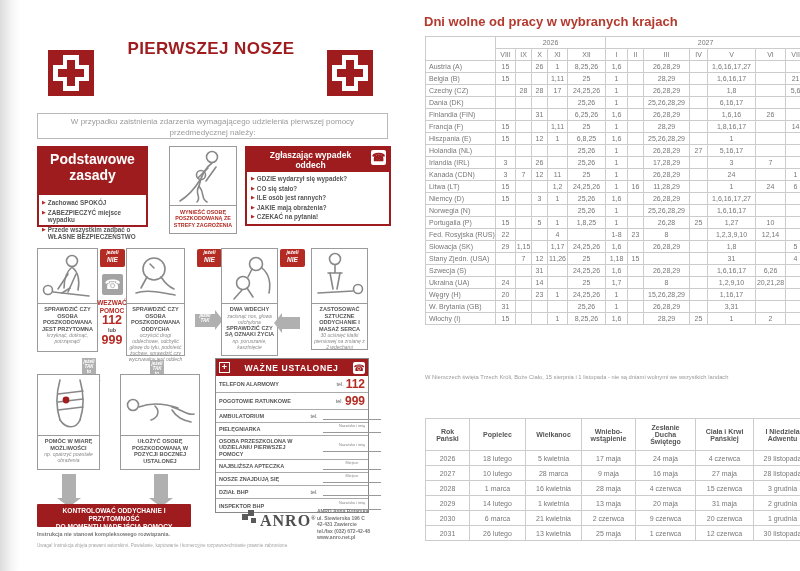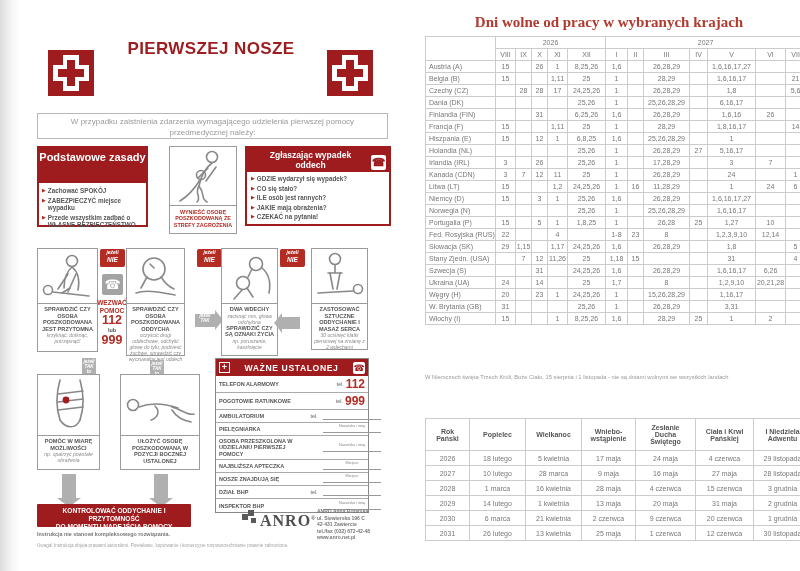--- a/index.html
+++ b/index.html
@@ -17,27 +17,27 @@
   .cross .ch{position:absolute;top:33%;left:11%;height:34%;width:78%;background:#fff;}
   .cross .iv{position:absolute;left:42%;top:22%;width:16%;height:56%;background:var(--poster-red);}
   .cross .ih{position:absolute;top:42%;left:22%;height:16%;width:56%;background:var(--poster-red);}
   .cross-l{left:18px;top:28px;} .cross-r{left:297px;top:28px;}
   .poster-title{position:absolute;left:68px;top:16px;width:226px;text-align:center;color:var(--poster-red);font-size:17px;line-height:22px;font-weight:700;letter-spacing:.4px;}
   .intro{position:absolute;left:7px;top:91px;width:351px;height:26px;border:1px solid #b9b9b9;color:#9a9a9a;font-size:8px;line-height:11px;text-align:center;padding:2px 10px;}
 
   .rbox{position:absolute;border:2px solid var(--poster-red);background:#fff;}
   .rbox-head{background:var(--poster-red);color:#fff;font-weight:700;text-align:center;}
   .basic{left:7px;top:124px;width:111px;height:81px;}
-  .basic .rbox-head{font-size:11px;padding:3px 0 20px;}
+  .basic .rbox-head{font-size:14px;padding:3px 0 12px;}
   .basic .rbox-body{padding:4px 2px 0 3px;}
   .bullet-row{display:flex;gap:2px;margin-bottom:2px;}
   .bullet-arrow{color:var(--tag-red);font-size:5px;line-height:7px;flex:0 0 auto;}
   .bullet-text{color:#555;font-size:6.3px;line-height:7.5px;font-weight:700;}
   .report{left:215px;top:124px;width:146px;height:80px;}
-  .report-head{display:flex;align-items:flex-end;padding:2px 3px;}
+  .report-head{display:flex;align-items:flex-start;padding:2px 3px;}
   .rh-text{flex:1;font-size:8.5px;line-height:10px;}
   .rh-phone{width:15px;height:15px;background:#fff;border-radius:2px;color:var(--poster-red);font-size:11px;line-height:15px;text-align:center;flex:0 0 auto;}
   .report .rbox-body{padding:3px 2px 0 4px;}
 
   .panel{position:absolute;border:1px solid #9b9b9b;background:#fff;display:flex;flex-direction:column;}
   .pimg{flex:0 0 auto;display:flex;align-items:center;justify-content:center;overflow:hidden;}
   .pcap{border-top:1px solid #9b9b9b;flex:1;text-align:center;padding:2px 1px;}
   .cap-b{color:#555;font-weight:700;font-size:5.6px;line-height:6.6px;}
   .cap-i{color:#8a8a8a;font-style:italic;font-size:5px;line-height:6px;}
   .red-cap{color:var(--tag-red);font-weight:700;font-size:5.4px;line-height:6.4px;padding-top:3px;}
@@ -91,21 +91,21 @@
   .imp-val{color:var(--tag-red);font-weight:700;font-size:12px;line-height:12px;}
   .imp-line{position:relative;width:58px;margin-right:-16px;border-bottom:1px solid #999;height:8px;flex:0 0 auto;margin-left:auto;}
   .imp-note{position:absolute;left:0;top:-1px;width:100%;text-align:center;font-size:3.8px;color:#888;}
 
   .logo{position:absolute;left:212px;top:488px;display:flex;align-items:flex-start;gap:3px;}
   .logo-text{font-family:"Liberation Serif",serif;font-weight:700;font-size:16px;color:#4f4f4f;letter-spacing:1px;line-height:16px;}
   .logo-reg{font-size:6px;vertical-align:super;}
   .address{position:absolute;left:287px;top:486px;width:76px;color:#777;font-size:5px;line-height:6.6px;font-weight:700;}
 
   
-  .t-title{position:absolute;width:370px;text-align:center;color:var(--accent-red);font-weight:700;font-size:15px;font-family:Liberation Serif, serif;}
+  .t-title{position:absolute;width:370px;text-align:left;color:var(--accent-red);font-weight:700;font-size:13px;}
   .t1-title{left:424px;top:14px;}
   .t2-title{left:424px;top:400px;}
   table{border-collapse:collapse;table-layout:fixed;position:absolute;background:#fff;}
   #holidays{left:425px;top:36px;width:368px;}
   #holidays th,#holidays td{border:1px solid #ccc;font-size:7px;color:#777;font-weight:400;text-align:center;height:12px;overflow:hidden;white-space:nowrap;}
   #holidays th.country{ text-align:left;padding-left:3px;}
   .footnote{position:absolute;left:425px;top:374px;width:368px;font-size:5.8px;color:#999;}
   #movable{left:425px;top:418px;width:368px;}
   #movable th{border:1px solid #ccc;font-size:7px;color:#555;font-weight:700;height:32px;padding:0 4px;}
   #movable td{border:1px solid #ccc;font-size:7px;color:#777;text-align:center;height:15px;}

